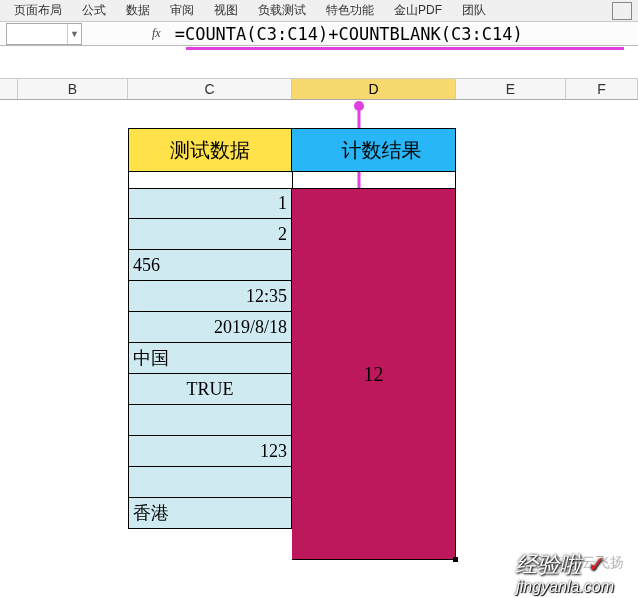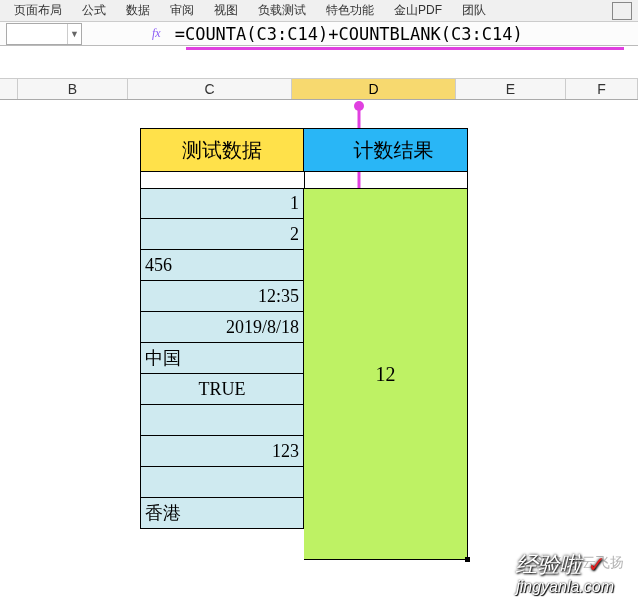--- a/index.html
+++ b/index.html
@@ -61,21 +61,21 @@
       margin-left: auto;
       display: flex;
       align-items: center;
       justify-content: center;
       color: #666;
       font-size: 9px;
     }
     .fx-label {
       font-style: italic;
       font-family: serif;
-      color: #8b5cf6;
+      color: #404040;
       padding: 0 10px 0 70px;
     }
     .formula-input {
       flex: 1;
       font-family: "SimSun", monospace;
       font-size: 17px;
       color: #000;
       border: none;
       outline: none;
       background: transparent;
@@ -116,21 +116,21 @@
     .col-d { width: 164px; }
     .col-e { width: 110px; }
     .col-f { width: 72px; }
     .grid {
       position: relative;
       font-size: 18px;
       font-family: "SimSun", serif;
     }
     .data-table {
       position: absolute;
-      left: 140px;
+      left: 128px;
       top: 28px;
     }
     .hdr-row {
       display: flex;
       height: 44px;
     }
     .hdr-cell {
       width: 164px;
       border: 1px solid #000;
       display: flex;
@@ -158,21 +158,21 @@
       font-size: 18px;
     }
     .col-data .cell:first-child { border-top: 1px solid #000; }
     .cell.r { justify-content: flex-end; }
     .cell.l { justify-content: flex-start; }
     .cell.c { justify-content: center; }
     .result-cell {
       width: 164px;
       border: 1px solid #000;
       border-left: none;
-      background: #bef264;
+      background: #be185d;
       display: flex;
       align-items: center;
       justify-content: center;
       font-size: 20px;
       position: relative;
     }
     .result-handle {
       position: absolute;
       right: -3px;
       bottom: -3px;

